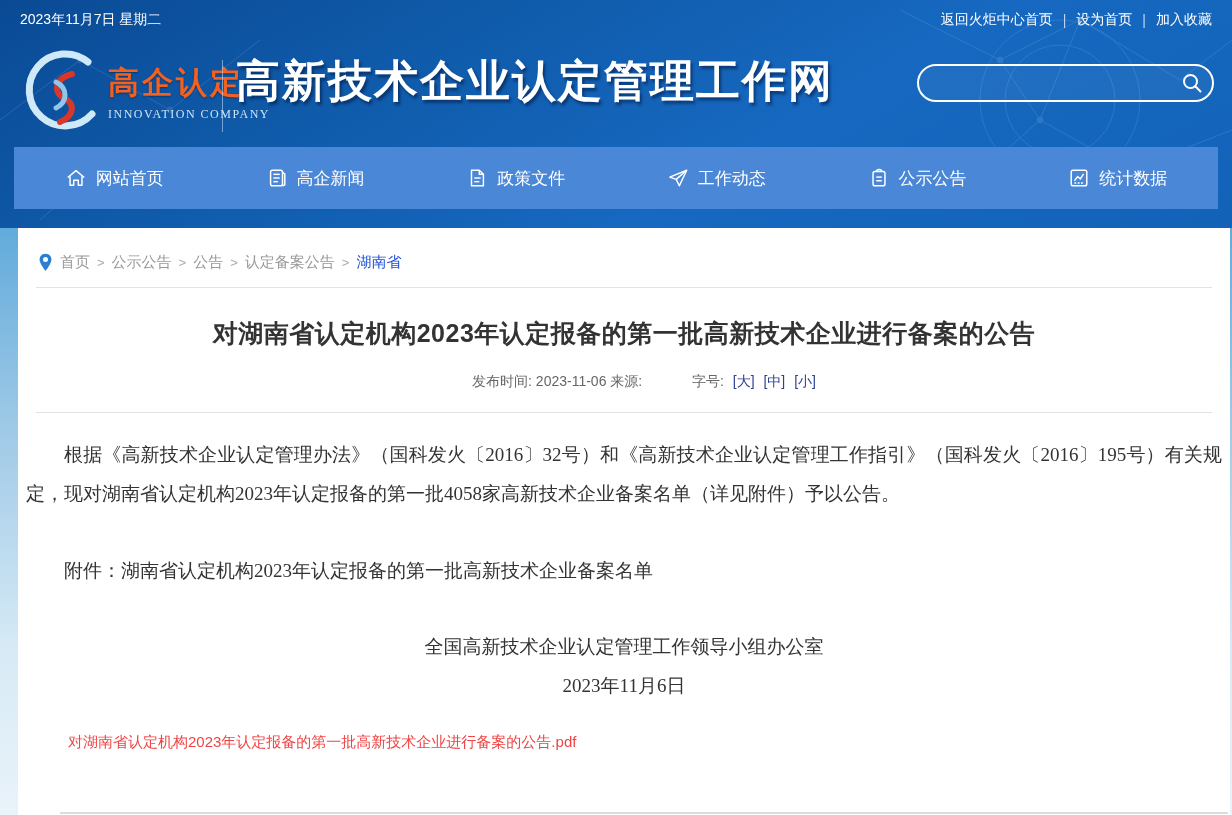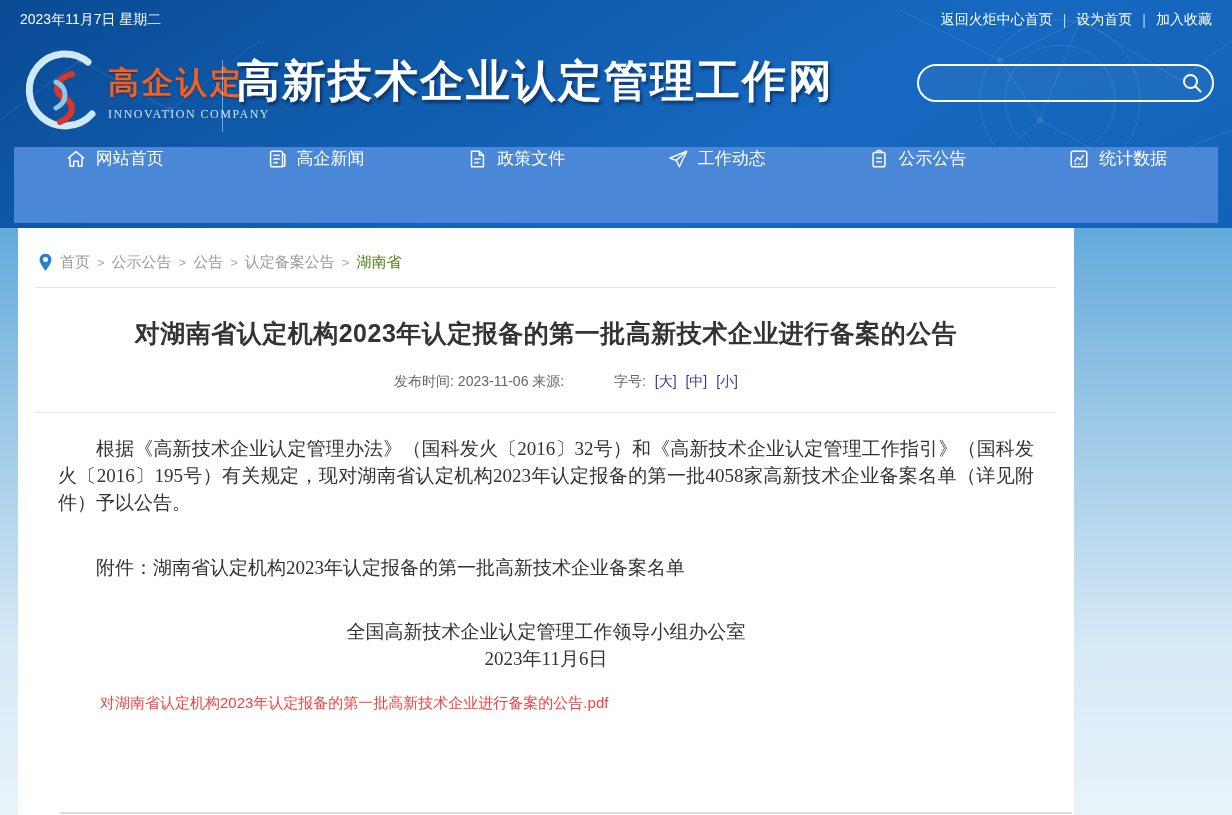--- a/index.html
+++ b/index.html
@@ -27,42 +27,42 @@
   .logo-divider { position:absolute; left:222px; top:20px; width:1px; height:72px; background:rgba(200,225,250,.55); }
   .site-title { position:absolute; left:236px; top:12px; font-size:44px; font-weight:700; color:#fff;
                 font-family:Liberation Mono, monospace; letter-spacing:2px;
                 text-shadow:2px 3px 3px rgba(0,20,60,.55); white-space:nowrap; }
   .search-box { position:absolute; right:18px; top:24px; width:297px; height:38px; border:2px solid #fff;
                 border-radius:19px; display:flex; align-items:center; background:rgba(255,255,255,.05); }
   .search-input { flex:1; height:30px; border:none; outline:none; background:transparent; color:#fff;
                   font-size:15px; padding:0 8px 0 18px; }
   .search-btn { width:40px; height:34px; display:flex; align-items:center; justify-content:center; cursor:pointer; }
 
-  .nav { position:absolute; top:147px; left:14px; width:1204px; height:76px; background:#4a87d7;
-         display:flex; align-items:flex-start; }
+  .nav { position:absolute; top:147px; left:14px; width:1204px; height:62px; background:#4a87d7;
+         display:flex; align-items:center; }
   .nav-item { flex:1; display:flex; align-items:center; justify-content:center; gap:9px; color:#fff;
               font-size:17px; cursor:pointer; }
   .nav-item svg { display:block; }
 
   
-  .card { position:absolute; top:228px; left:18px; width:1056px; height:587px; background:#fff; }
+  .card { position:absolute; top:228px; left:18px; width:1212px; height:587px; background:#fff; }
   .breadcrumb { display:flex; align-items:center; gap:7px; padding:25px 20px 0 20px; font-size:15px; color:#999; }
   .breadcrumb .crumb { color:#999; cursor:pointer; }
-  .breadcrumb .crumb-current { color:#4d7c0f; cursor:pointer; }
+  .breadcrumb .crumb-current { color:#1d4ed8; cursor:pointer; }
   .breadcrumb .bsep { color:#aaa; font-size:13px; }
   .rule { border:none; border-top:1px solid #e3e3e3; margin:15px 18px 0 18px; }
 
   .art-title { margin-top:29px; text-align:center; font-size:25px; font-weight:700; color:#333; letter-spacing:.5px; }
   .art-meta { margin-top:23px; text-align:center; font-size:14px; color:#666;margin-left:40px; }
   .art-meta .gap { display:inline-block; width:42px; }
   .size-link { color:#31408f; cursor:pointer; margin-left:5px; }
   .meta-rule { margin-top:21px; }
 
-  .art-body { padding:0 40px; font-family:"Liberation Serif","DejaVu Serif",serif; font-size:19px;
-              color:#333; line-height:27px; }
+  .art-body { padding:0 8px; font-family:"Liberation Serif","DejaVu Serif",serif; font-size:19px;
+              color:#333; line-height:39px; }
   .para-main { margin-top:22px; text-indent:2em; text-align:justify; }
   .para-attach { margin-top:38px; text-indent:2em; }
   .para-center { text-align:center; }
   .sig { margin-top:37px; }
   .pdf-link { margin-top:17px; padding-left:42px; font-family:"Liberation Sans","DejaVu Sans",sans-serif;
               font-size:15px; color:#ef4444; cursor:pointer; }
   .bottom-rule { position:absolute; left:42px; right:2px; bottom:1px; border-top:2px solid #ddd; }
 </style>
 </head>
 <body>

